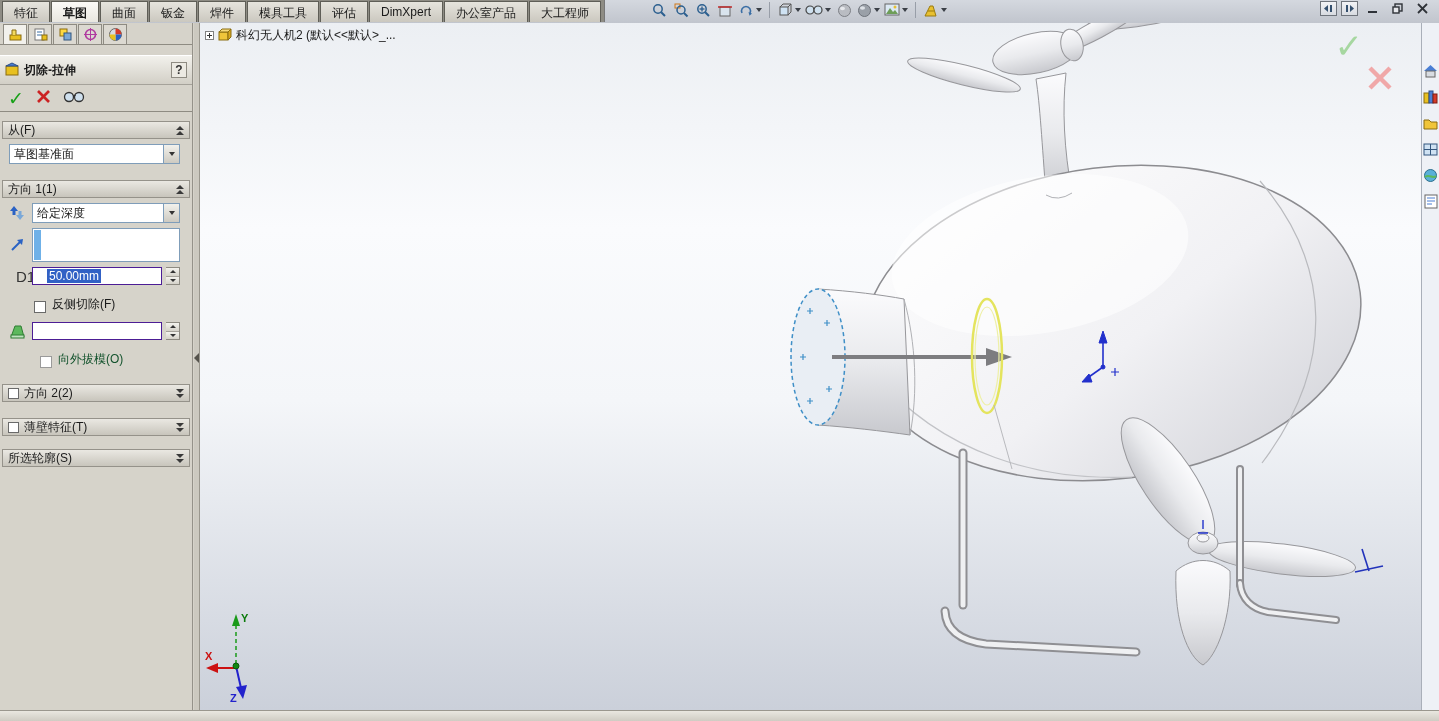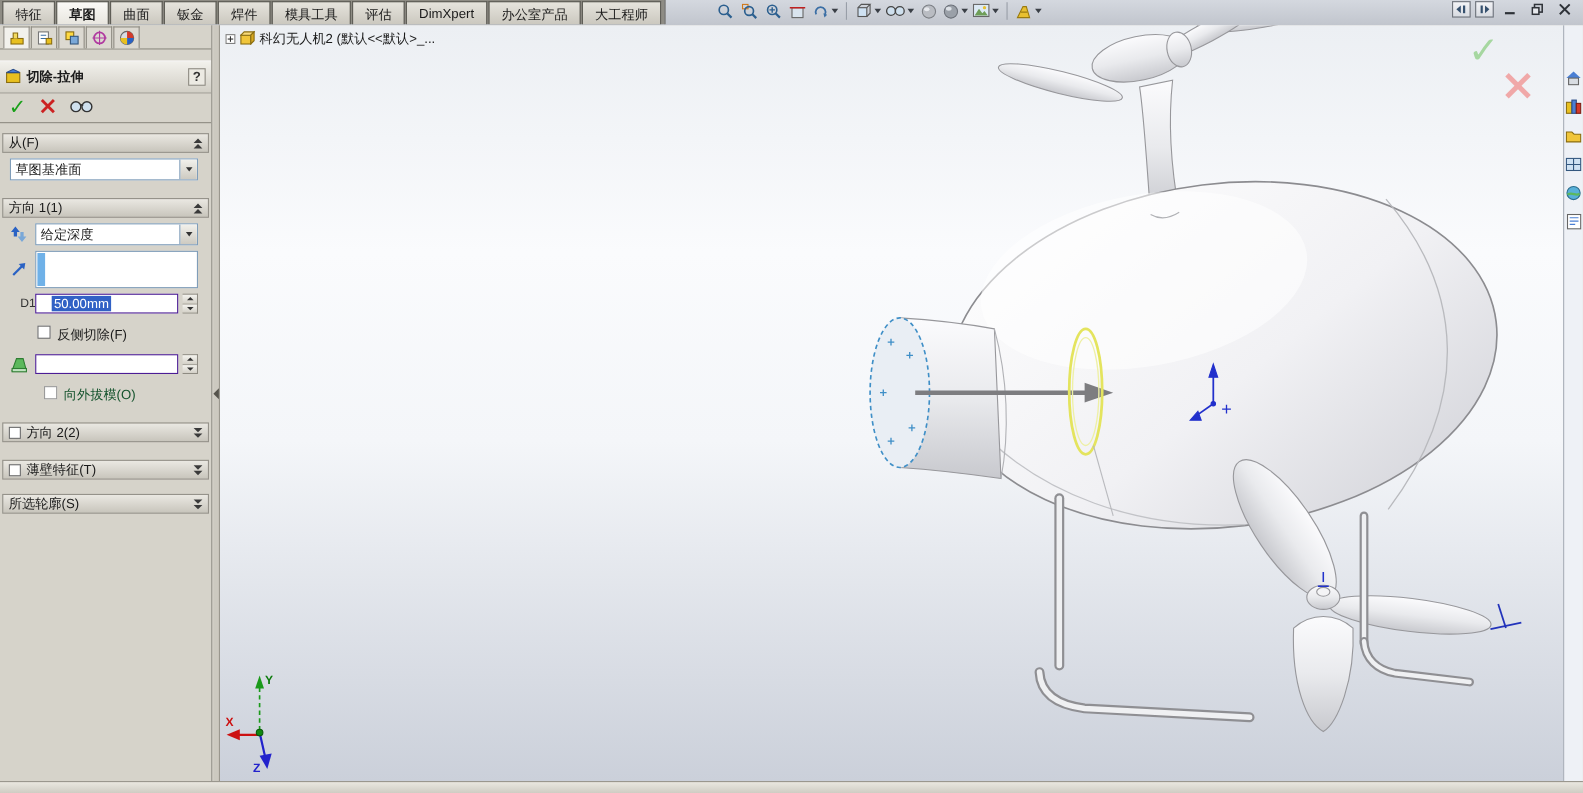--- a/index.html
+++ b/index.html
@@ -50,26 +50,26 @@
   .refbox{flex:1;height:34px;background:#fff;border:1px solid #7f9db9;display:flex;padding:1px}
   .selbar{width:7px;background:#6fb1e8}
   .spinfield{flex:1;height:18px;background:#fff;border:1px solid #4c1d95;display:flex;align-items:center;padding-left:14px;overflow:hidden}
   .selected-text{background:#3161c5;color:#fff;padding:0 2px;white-space:nowrap}
   .spinner{width:14px;height:18px;flex:none;display:flex;flex-direction:column;border:1px solid #8e8b82;border-left:none}
   .sp{flex:1;background:linear-gradient(#f4f3ee,#d4d1c8);display:flex;align-items:center;justify-content:center}
   .sp.up{border-bottom:1px solid #a5a29a}
   .sp i{display:block;width:0;height:0}
   .sp.up i{border-left:3px solid transparent;border-right:3px solid transparent;border-bottom:3px solid #333}
   .sp.dn i{border-left:3px solid transparent;border-right:3px solid transparent;border-top:3px solid #333}
-  .cbrow{display:flex;align-items:flex-start;gap:6px;margin:11px 6px 0 34px}
+  .cbrow{display:flex;align-items:flex-end;gap:6px;margin:11px 6px 0 34px}
   .cbrow.indent2{margin-left:40px}
   .cb{width:12px;height:12px;background:#fff;border:1px solid #6a6a6a;flex:none}
   .cb.small{width:11px;height:11px}
   .disabled-label{color:#14532d}
-  .d1-label{font-size:11px;color:#333;margin-left:17px}
+  .d1-label{font-size:15px;color:#333;margin-left:17px}
 
   
   .feature-tree{position:absolute;top:4px;left:5px;display:flex;align-items:center;gap:4px;white-space:nowrap}
   .tree-expand{width:9px;height:9px;border:1px solid #808080;background:#fff;flex:none;position:relative}
   .tree-expand::before,.tree-expand::after{content:"";position:absolute;background:#333}
   .tree-expand::before{left:1px;right:1px;top:3px;height:1px}
   .tree-expand::after{top:1px;bottom:1px;left:3px;width:1px}
   .confirm-check{position:absolute;top:6px;right:58px;font-size:34px;font-weight:bold;color:#a6d7a0;line-height:1}
   .confirm-x{position:absolute;top:42px;right:28px;width:26px;height:26px}
   .model-svg{position:absolute;top:0;left:0;width:100%;height:100%}

